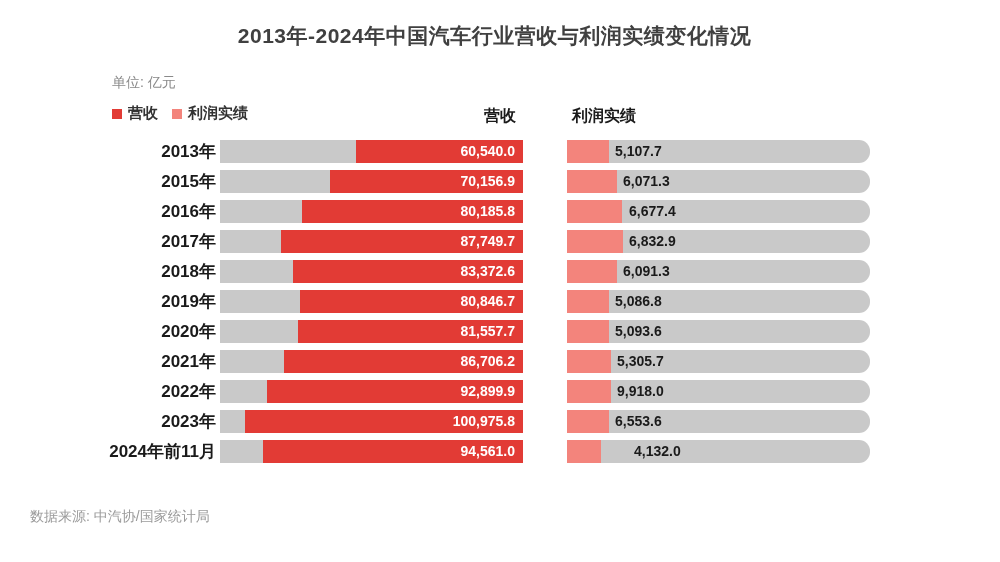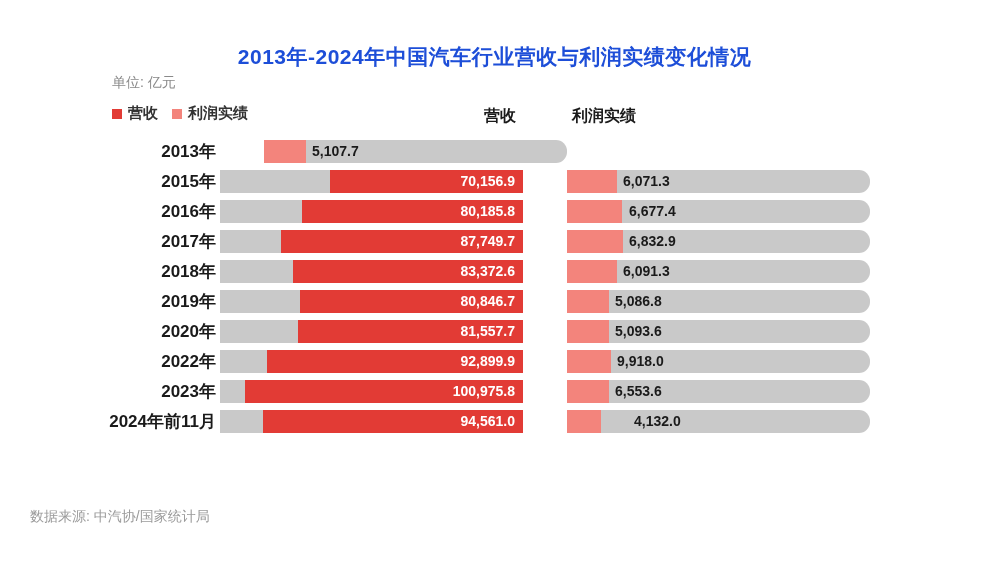--- a/index.html
+++ b/index.html
@@ -21,23 +21,22 @@
     box-sizing: border-box;
   }
   .title {
     position: absolute;
     top: 22px;
     left: 0;
     width: 989px;
     text-align: center;
     font-size: 21px;
     font-weight: bold;
-    color: #1d4ed8;
+    color: #404040;
     letter-spacing: 0.5px;
-    margin-top: 21px;
   }
   .unit {
     position: absolute;
     top: 74px;
     left: 112px;
     font-size: 14px;
     color: #8a8a8a;
   }
   .legend {
     position: absolute;
@@ -165,20 +164,24 @@
       <span>利润实绩</span>
     </div>
   </div>
 
   <div class="col-header revenue">营收</div>
   <div class="col-header profit">利润实绩</div>
 
   <div class="chart" id="chart-rows">
       <div class="row">
         <div class="cat-label">2013年</div>
+        <div class="track revenue">
+          <div class="bar revenue" style="width: 167px; background: rgb(226, 59, 53);"></div>
+          <div class="val revenue">60,540.0</div>
+        </div>
         <div class="track profit">
           <div class="bar profit" style="width: 42px; background: rgb(243, 132, 124);"></div>
           <div class="val profit" style="left: 48px;">5,107.7</div>
         </div>
       </div>
       <div class="row">
         <div class="cat-label">2015年</div>
         <div class="track revenue">
           <div class="bar revenue" style="width: 193px; background: rgb(226, 59, 53);"></div>
           <div class="val revenue">70,156.9</div>
@@ -237,20 +240,31 @@
         <div class="track revenue">
           <div class="bar revenue" style="width: 225px; background: rgb(226, 59, 53);"></div>
           <div class="val revenue">81,557.7</div>
         </div>
         <div class="track profit">
           <div class="bar profit" style="width: 42px; background: rgb(243, 132, 124);"></div>
           <div class="val profit" style="left: 48px;">5,093.6</div>
         </div>
       </div>
       <div class="row">
+        <div class="cat-label">2021年</div>
+        <div class="track revenue">
+          <div class="bar revenue" style="width: 239px; background: rgb(226, 59, 53);"></div>
+          <div class="val revenue">86,706.2</div>
+        </div>
+        <div class="track profit">
+          <div class="bar profit" style="width: 44px; background: rgb(243, 132, 124);"></div>
+          <div class="val profit" style="left: 50px;">5,305.7</div>
+        </div>
+      </div>
+      <div class="row">
         <div class="cat-label">2022年</div>
         <div class="track revenue">
           <div class="bar revenue" style="width: 256px; background: rgb(226, 59, 53);"></div>
           <div class="val revenue">92,899.9</div>
         </div>
         <div class="track profit">
           <div class="bar profit" style="width: 44px; background: rgb(243, 132, 124);"></div>
           <div class="val profit" style="left: 50px;">9,918.0</div>
         </div>
       </div>

